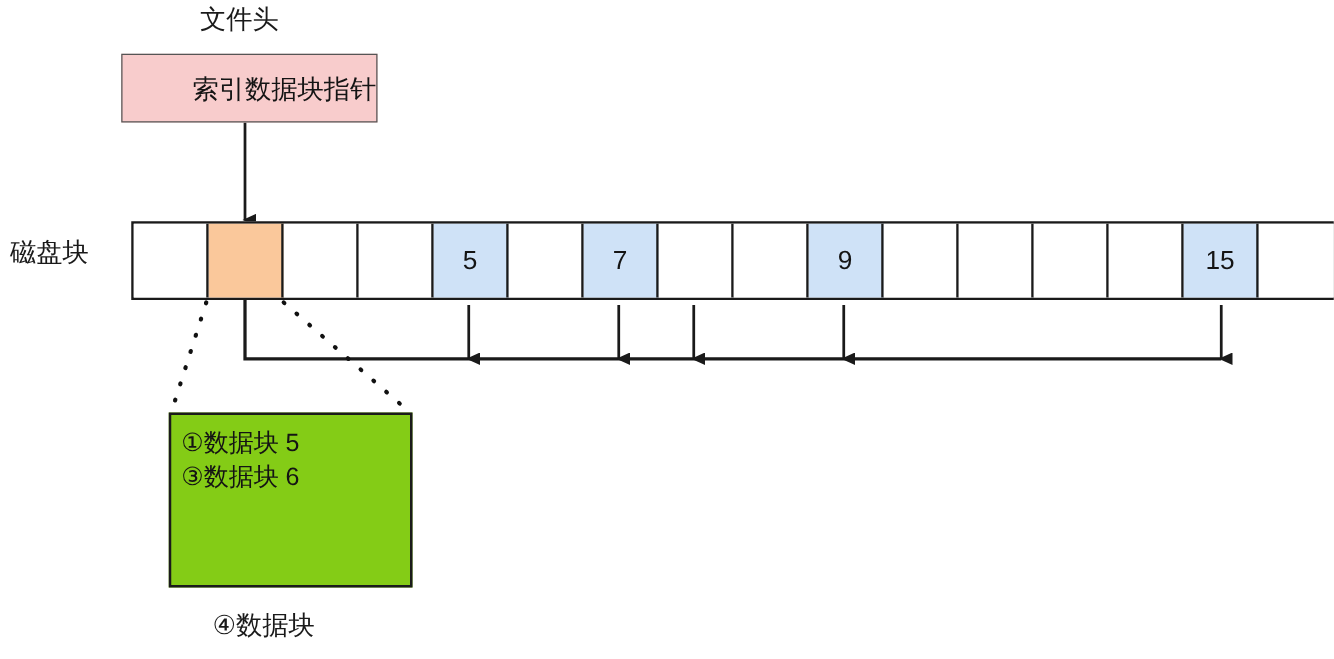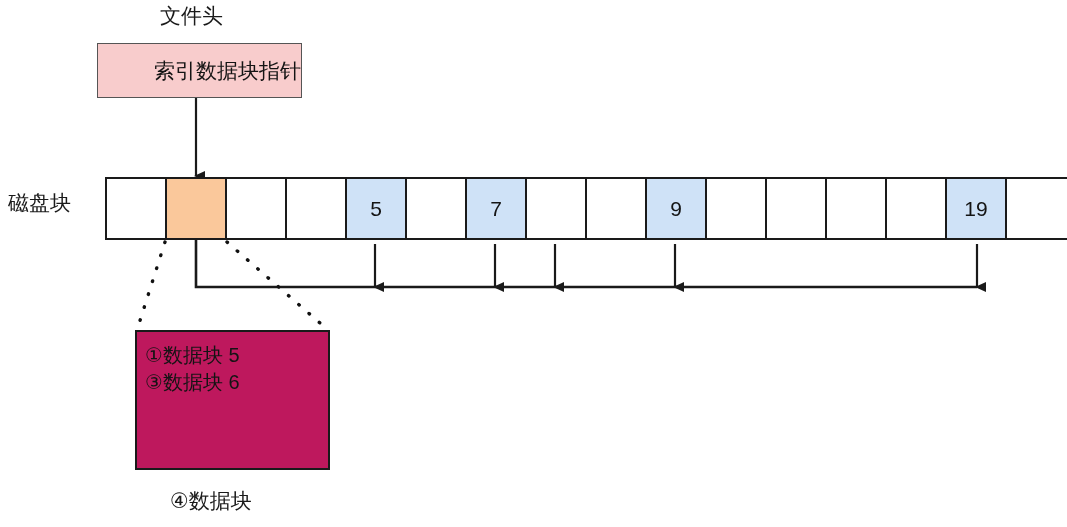--- a/index.html
+++ b/index.html
@@ -43,21 +43,21 @@
     display:flex;align-items:center;justify-content:center;
     font-size:21px;color:#141414;background:#ffffff;
   }
   .cell:last-child{border-right:none;}
   .cell.orange{background:#fac89b;}
   .cell.blue{background:#cfe2f7;}
 
   
   #index-list-box{
     position:absolute;left:135px;top:330px;width:195px;height:140px;
-    border:2px solid #1a1a1a;background:#be185d;box-sizing:border-box;
+    border:2px solid #1a1a1a;background:#84cc16;box-sizing:border-box;
     padding:10px 0 0 8px;
   }
   #index-list-box .row{font-size:20px;line-height:1.33;color:#141414;white-space:nowrap;}
 
   #index-block-caption{left:170px;top:490px;}
 </style>
 </head>
 <body>
 
 <div id="stage">
@@ -102,21 +102,21 @@
       <div class="cell blue">5</div>
       <div class="cell"></div>
       <div class="cell blue">7</div>
       <div class="cell"></div>
       <div class="cell"></div>
       <div class="cell blue">9</div>
       <div class="cell"></div>
       <div class="cell"></div>
       <div class="cell"></div>
       <div class="cell"></div>
-      <div class="cell blue">19</div>
+      <div class="cell blue">15</div>
       <div class="cell"></div>
     </div>
 
   <div id="index-list-box">
       <div class="row">①数据块 5</div>
       <div class="row">③数据块 6</div>
     </div>
 
   <div class="lbl" id="index-block-caption">④数据块</div>
 </div>

